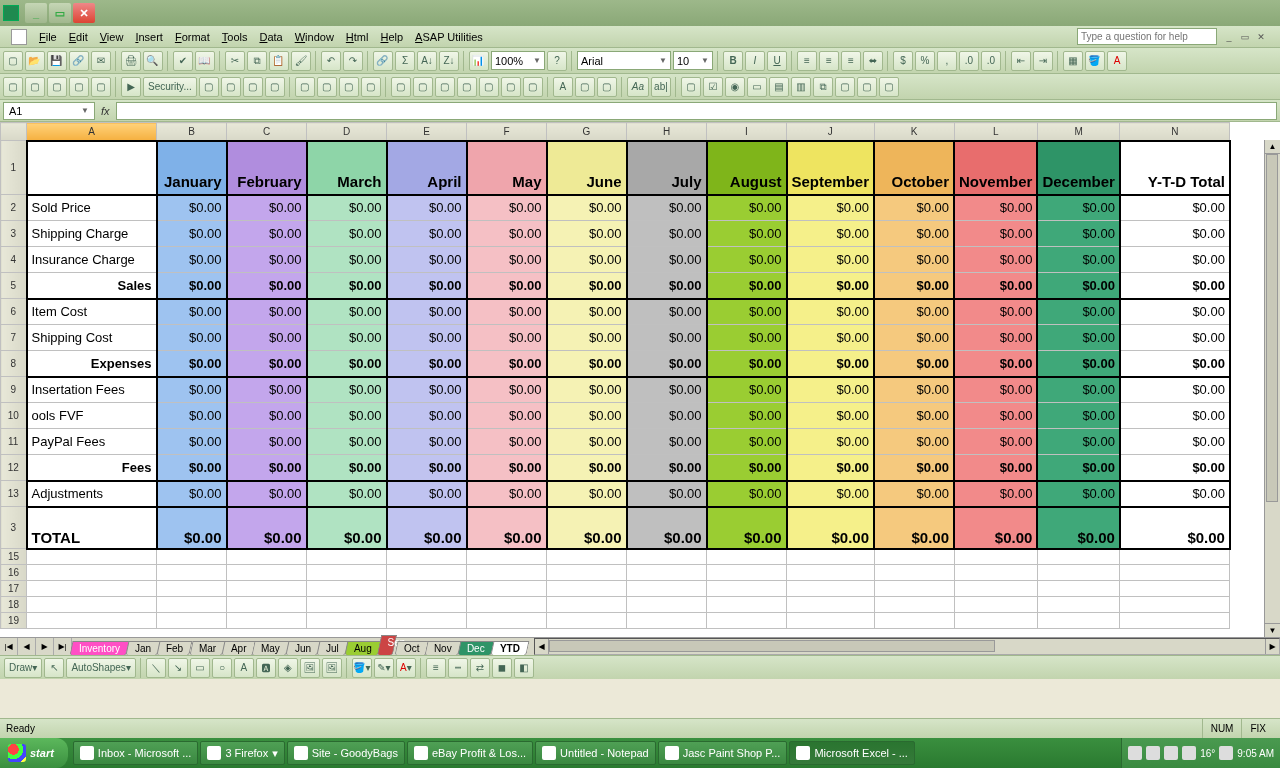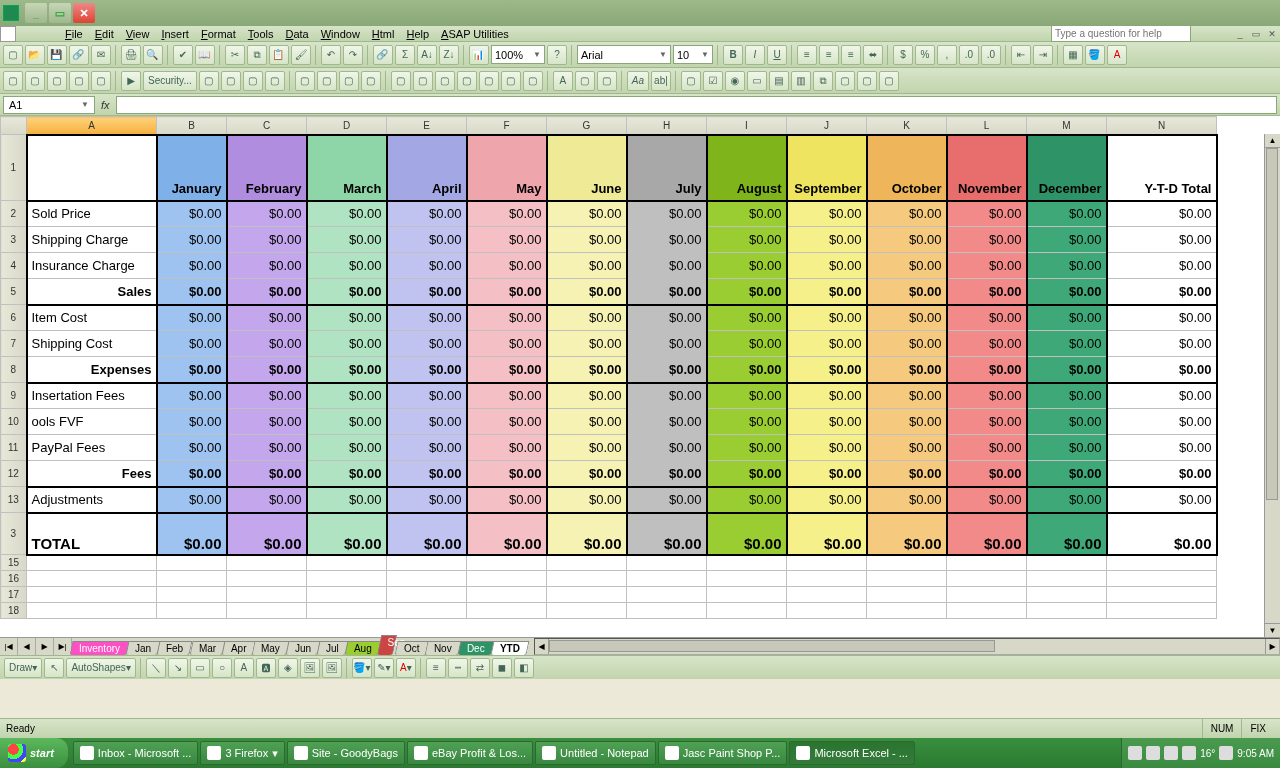--- a/index.html
+++ b/index.html
@@ -7,21 +7,21 @@
   
   
   .titlebar { height: 26px; background: linear-gradient(#9db88a, #8aa877); display: flex; align-items: center; padding: 0 3px; color: #fff; font-weight: bold; }
   .titlebar .icon { width: 16px; height: 16px; background: #1f8a4f; border: 1px solid #0a5; margin-right: 4px; }
   .titlebar .title { flex: 1; font-size: 12px; }
   .winbtn { width: 22px; height: 20px; margin-left: 2px; display: flex; align-items: center; justify-content: center; font-family: Arial; font-weight: bold; font-size: 11px; border-radius: 2px; }
   .winbtn.min,.winbtn.max { background: linear-gradient(#c5d6b5, #a1b88e); color: #3a4; }
   .winbtn.close { background: linear-gradient(#e88, #d43); color: #fff; }
   
   
-  .menubar { height: 16px; background: linear-gradient(#d6e5c8, #c2d4ae); display: flex; align-items: center; padding: 0 0; font-size: 11px; border-bottom: 1px solid #a1b88e; gap: 37px; }
+  .menubar { height: 22px; background: linear-gradient(#d6e5c8, #c2d4ae); display: flex; align-items: center; padding: 0 11px; font-size: 11px; border-bottom: 1px solid #a1b88e; }
   .menubar .mlogo { width: 16px; height: 16px; background: #fff; border:1px solid #999; margin-right: 6px; }
   .menubar .mitem { padding: 2px 6px; cursor: default; }
   .menubar .mitem u { text-decoration: underline; }
   .menubar .help-box { margin-left: auto; }
   .help-input { width: 140px; height: 17px; font-size: 10px; color: #888; padding: 0 3px; border: 1px solid #8aa877; }
   .docbtns { display:flex; margin-left: 4px; }
   .docbtns .b { width: 16px; height: 14px; display:flex; align-items:center; justify-content:center; font-size:9px; color:#555; }
   
   
   .toolbar { height: 26px; background: linear-gradient(#d6e5c8, #c2d4ae); border-bottom: 1px solid #a1b88e; display: flex; align-items: center; padding: 0 3px; gap: 2px; font-size: 11px; }
@@ -46,21 +46,21 @@
   table.grid { border-collapse: collapse; font-size: 11px; }
   table.grid th, table.grid td { border: 1px solid #c0c0c0; }
   .corner { width: 26px; height: 18px; background: linear-gradient(#e8e8d8,#d8d8c8); border:1px solid #999; }
   .colhdr { height: 18px; background: linear-gradient(#e8e8d8,#d8d8c8); text-align:center; font-size:10px; font-weight:normal; color:#333; }
   .colhdr.active { background: linear-gradient(#ffd27a, #f5b040); }
   .rowhdr { width: 26px; background: linear-gradient(90deg,#e8e8d8,#d8d8c8); text-align:center; font-size:10px; font-weight:normal; color:#333; }
   td.cell { height: 26px; padding: 0 4px; background:#fff; font-family: Arial; font-size: 13px; }
   td.cell.lbl { text-align:left; }
   td.cell.lbl.bold { font-weight:bold; text-align:right; }
   td.cell.val { text-align:right; }
-  td.cell.hdr { font-weight:bold; font-size: 13px; text-align:right; height: 66px; vertical-align:bottom; padding-bottom:4px; }
+  td.cell.hdr { font-weight:bold; font-size: 15px; text-align:right; height: 54px; vertical-align:bottom; padding-bottom:4px; }
   td.cell.active { outline: 2px solid #000; outline-offset:-1px; }
   td.cell.totrow { height: 42px; font-weight:bold; font-size:15px; vertical-align:bottom; padding-bottom:2px; }
   td.empty { height: 16px; }
   
   .tbb { border-bottom: 2px solid #000 !important; }
   .tbt { border-top: 2px solid #000 !important; }
   .tbl { border-left: 2px solid #000 !important; }
   .tbr { border-right: 2px solid #000 !important; }
   
   
@@ -588,20 +588,37 @@
             <td class="empty"></td>
             <td class="empty"></td>
             <td class="empty"></td>
             <td class="empty"></td>
             <td class="empty"></td>
             <td class="empty"></td>
             <td class="empty"></td>
           </tr>
           <tr>
             <th class="rowhdr" style="height:16px">18</th>
+            <td class="empty"></td>
+            <td class="empty"></td>
+            <td class="empty"></td>
+            <td class="empty"></td>
+            <td class="empty"></td>
+            <td class="empty"></td>
+            <td class="empty"></td>
+            <td class="empty"></td>
+            <td class="empty"></td>
+            <td class="empty"></td>
+            <td class="empty"></td>
+            <td class="empty"></td>
+            <td class="empty"></td>
+            <td class="empty"></td>
+          </tr>
+          <tr>
+            <th class="rowhdr" style="height:16px">19</th>
             <td class="empty"></td>
             <td class="empty"></td>
             <td class="empty"></td>
             <td class="empty"></td>
             <td class="empty"></td>
             <td class="empty"></td>
             <td class="empty"></td>
             <td class="empty"></td>
             <td class="empty"></td>
             <td class="empty"></td>

